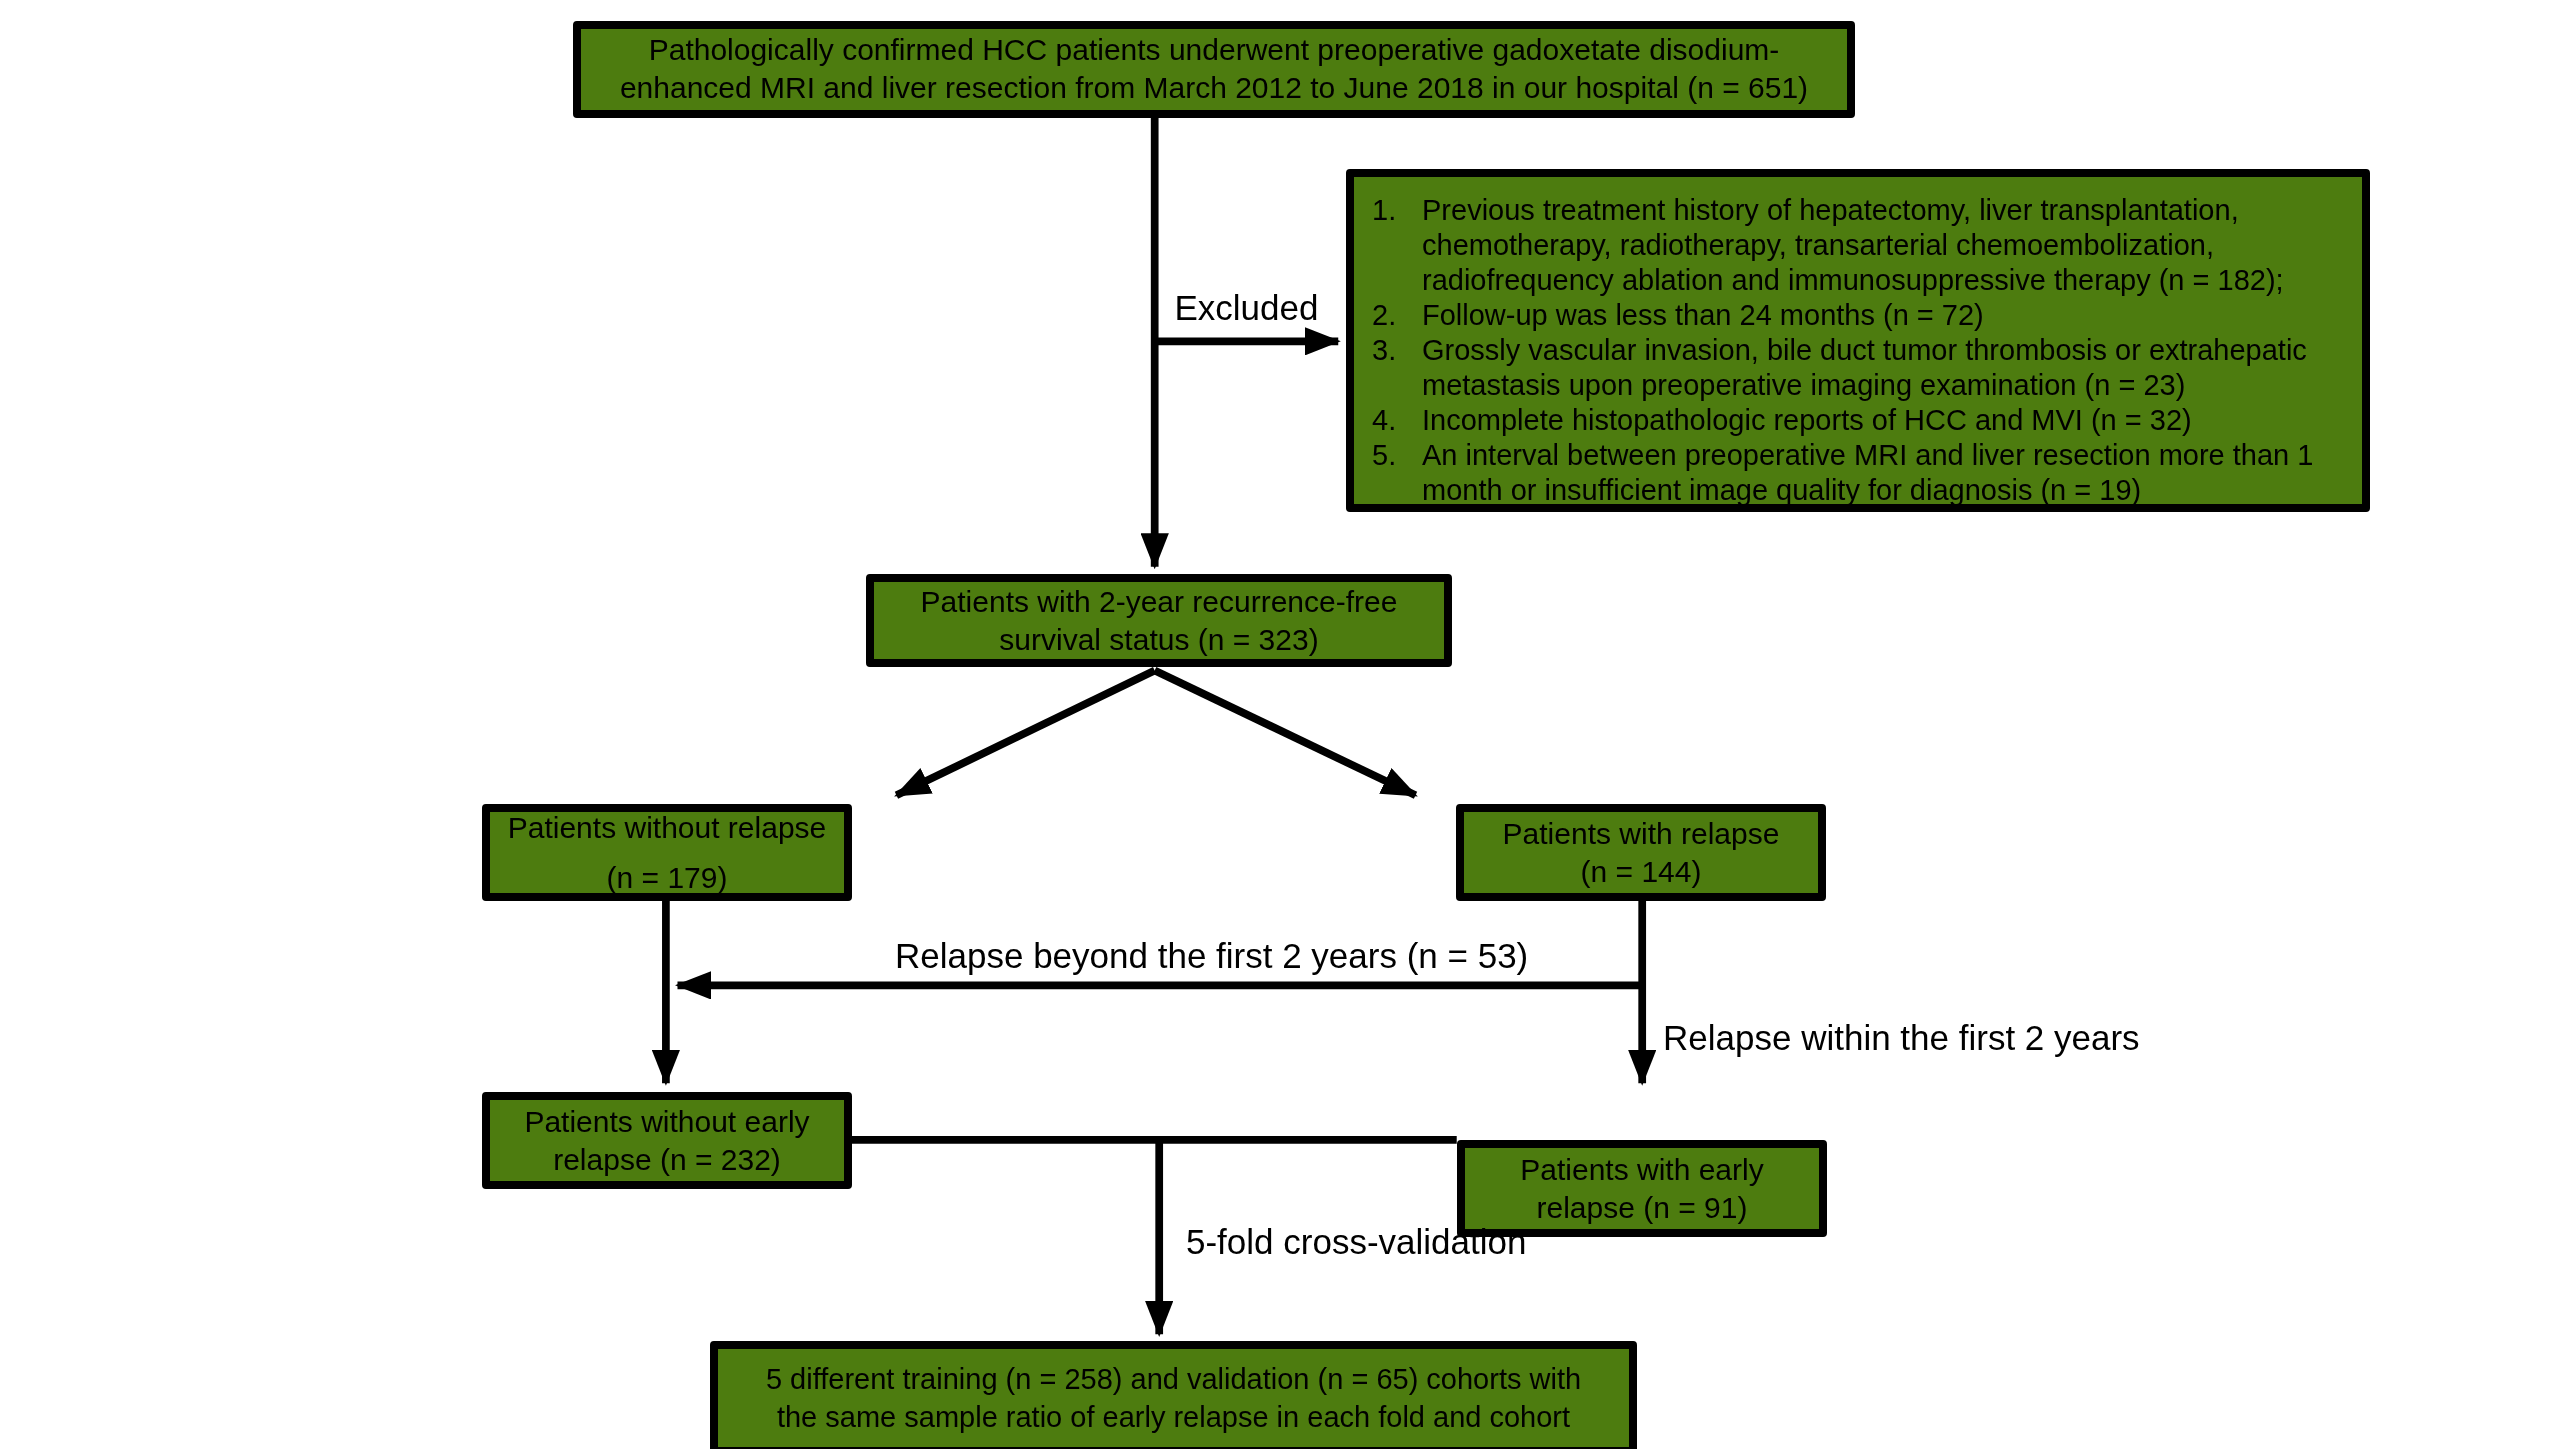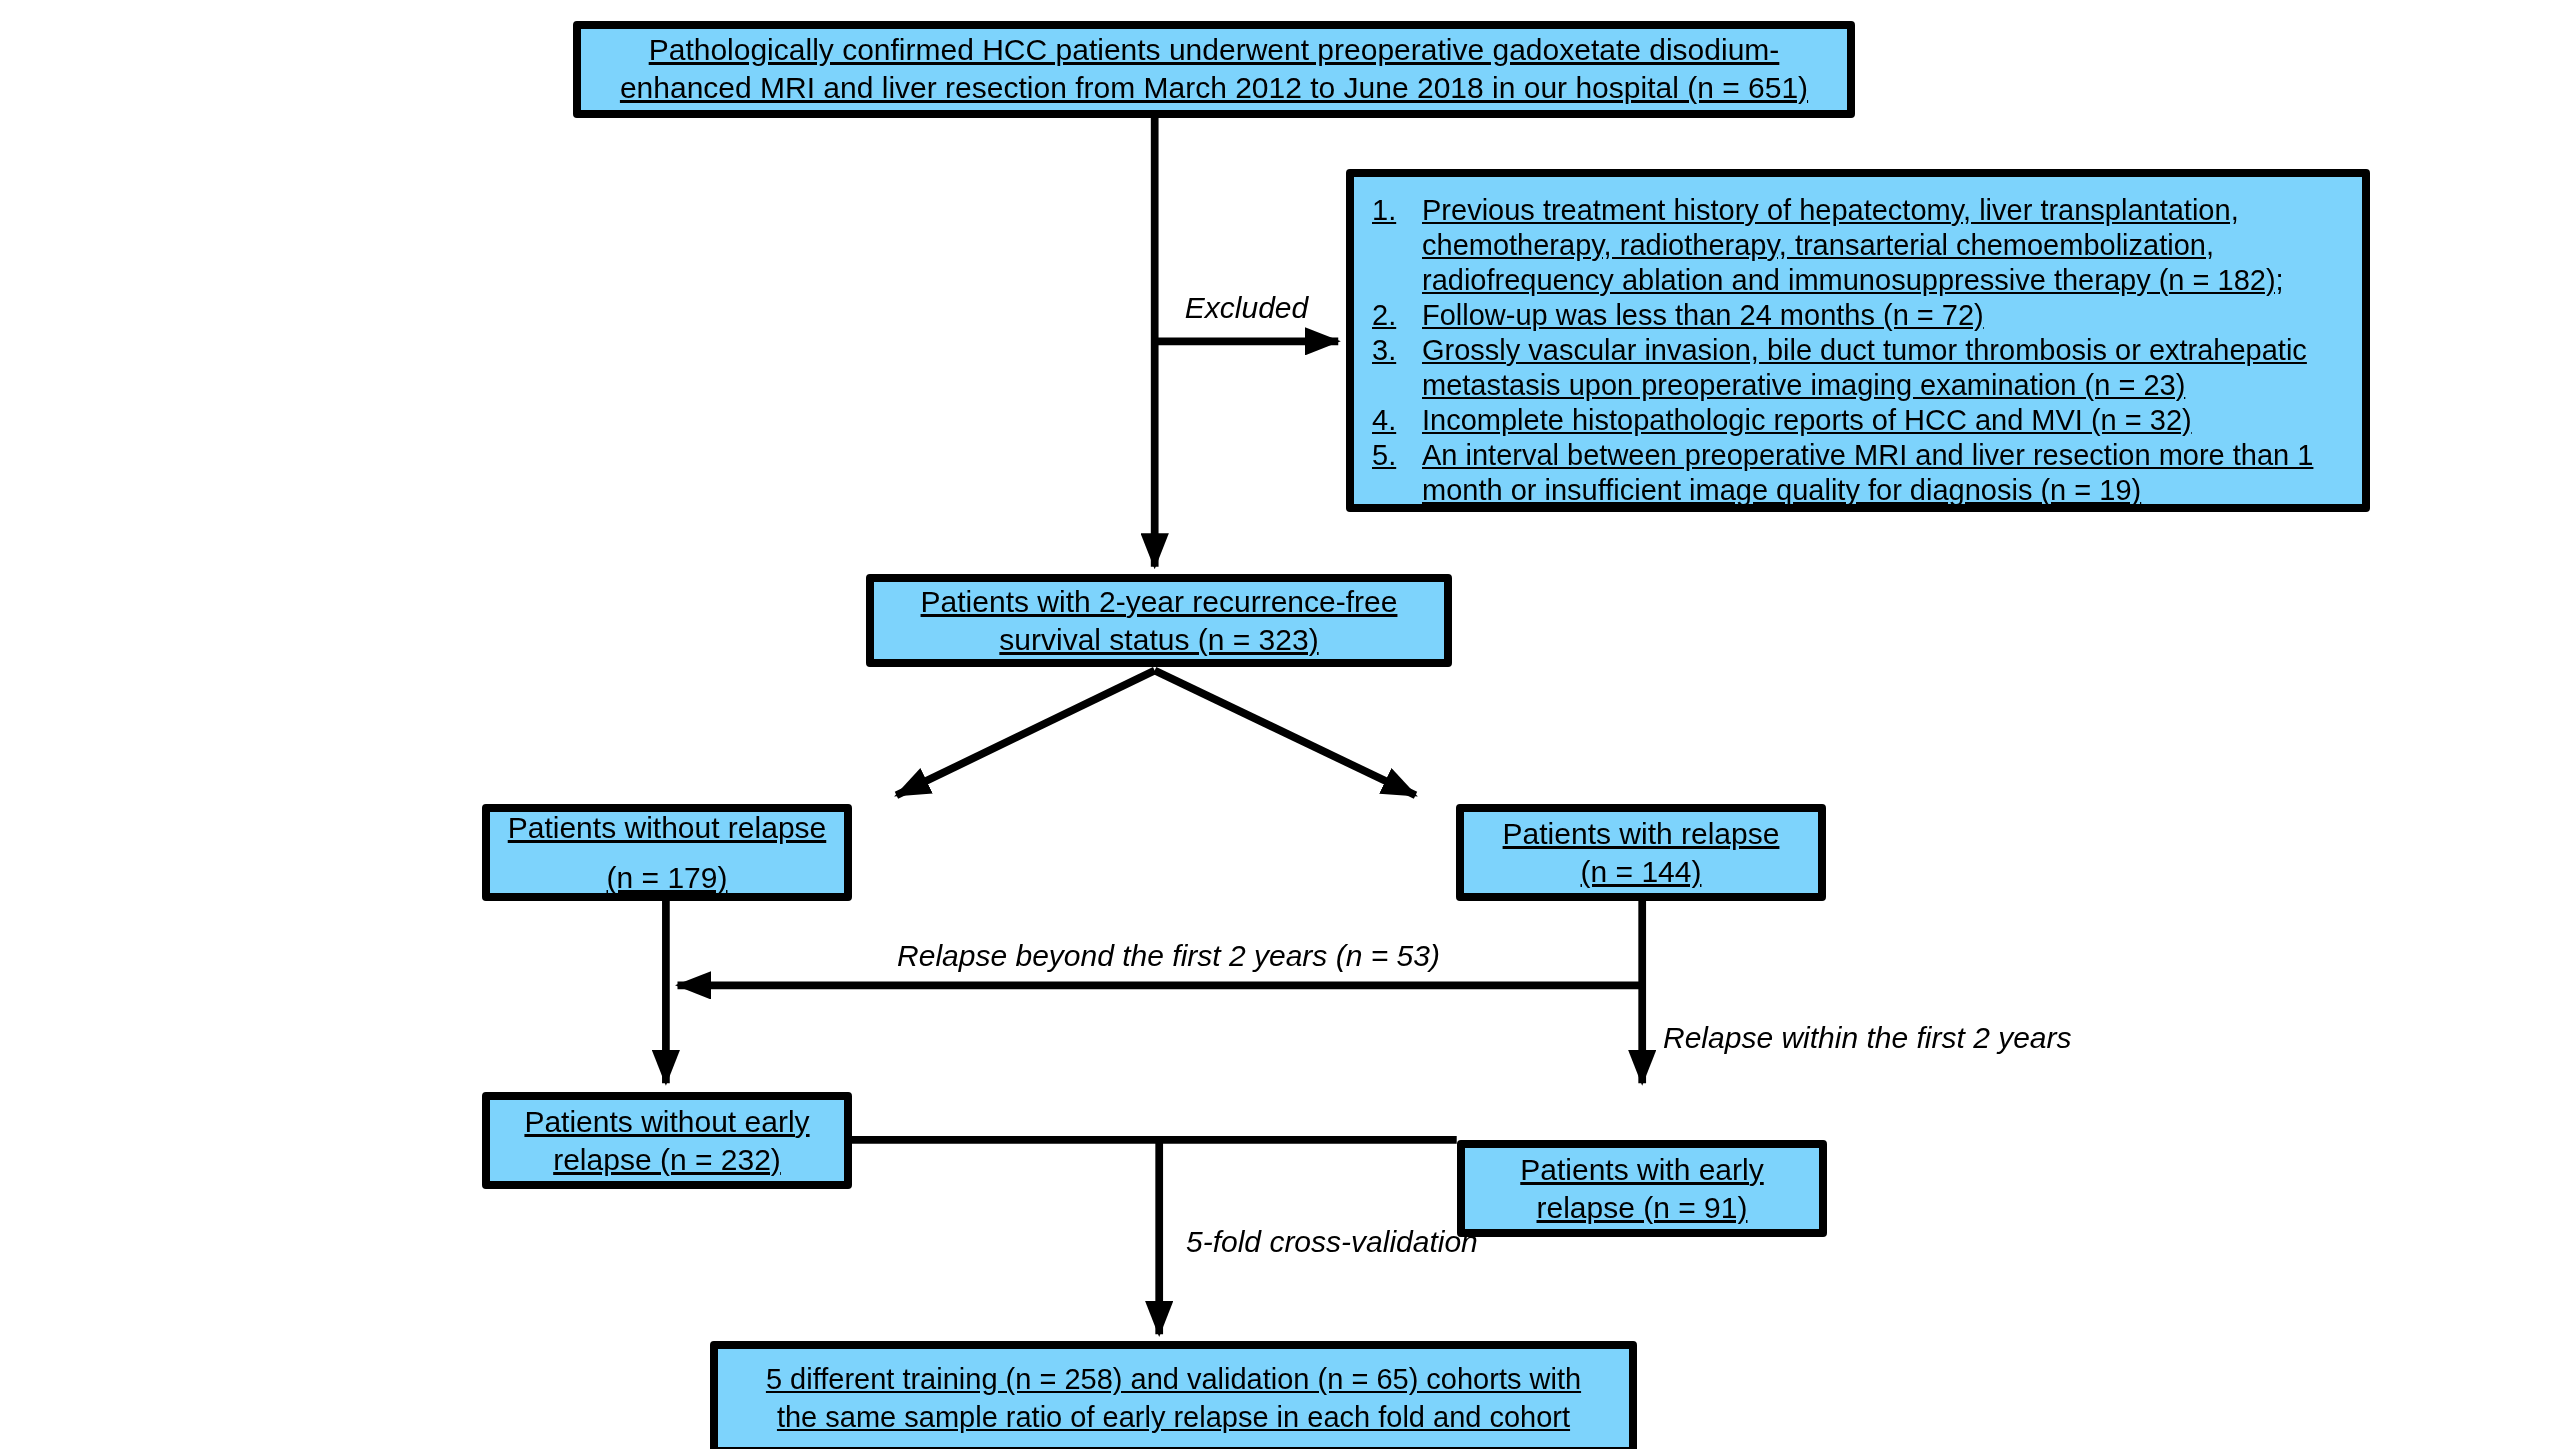--- a/index.html
+++ b/index.html
@@ -25,29 +25,28 @@
   }
   svg.connectors line {
     stroke: #000000;
     stroke-width: 12;
   }
   .box {
     position: absolute;
     box-sizing: border-box;
     border: 8.4px solid #000000;
     border-radius: 3.9px;
-    background: #7dd3fc;
+    background: #4d7c0f;
     display: flex;
     flex-direction: column;
     align-items: center;
     justify-content: center;
     text-align: center;
     font-size: 30px;
     line-height: 38px;
-    text-decoration: underline;
   }
   .box-source   { left: 573px;  top: 20.6px;   width: 1282px; height: 97px; }
   .box-excluded { left: 1346px; top: 169px;  width: 1024px; height: 343px;
                   align-items: stretch; justify-content: flex-start;
                   text-align: left; font-size: 29px; line-height: 35px;
                   padding: 15.5px 15.5px 0 18px; }
   .box-rfs      { left: 866px; top: 574px;  width: 586px;  height: 93px; }
   .box-norel    { left: 482px;  top: 804px; width: 370px;  height: 97px; gap: 12px; }
   .box-rel      { left: 1456px; top: 804px; width: 370px;  height: 97px; }
   .box-noearly  { left: 482px;  top: 1092px; width: 370px;  height: 97px; }
@@ -60,24 +59,23 @@
   }
   .excl-num {
     flex: 0 0 50px;
   }
   .excl-text {
     flex: 1 1 auto;
   }
 
   .edge-label {
     position: absolute;
-    font-size: 30px;
+    font-size: 35px;
     line-height: 33px;
     white-space: nowrap;
-    font-style: italic;
   }
   .lbl-excluded { left: 1153px; top: 291px; width: 187px; text-align: center; }
   .lbl-beyond   { left: 895px; top: 939px; width: 547px; text-align: center; }
   .lbl-within   { left: 1663px; top: 1021px; }
   .lbl-crossval { left: 1186px; top: 1225px; }
 </style>
 </head>
 <body>
 
 <div class="canvas">

